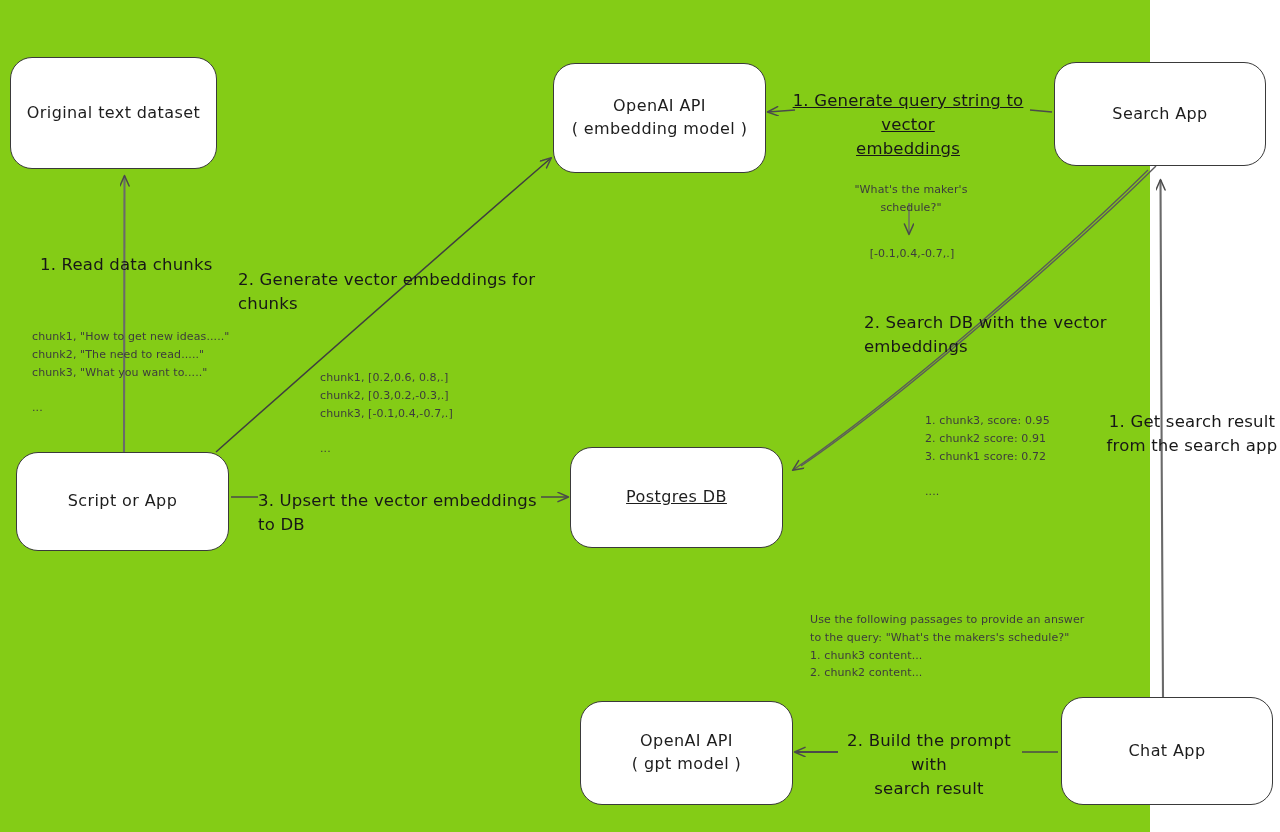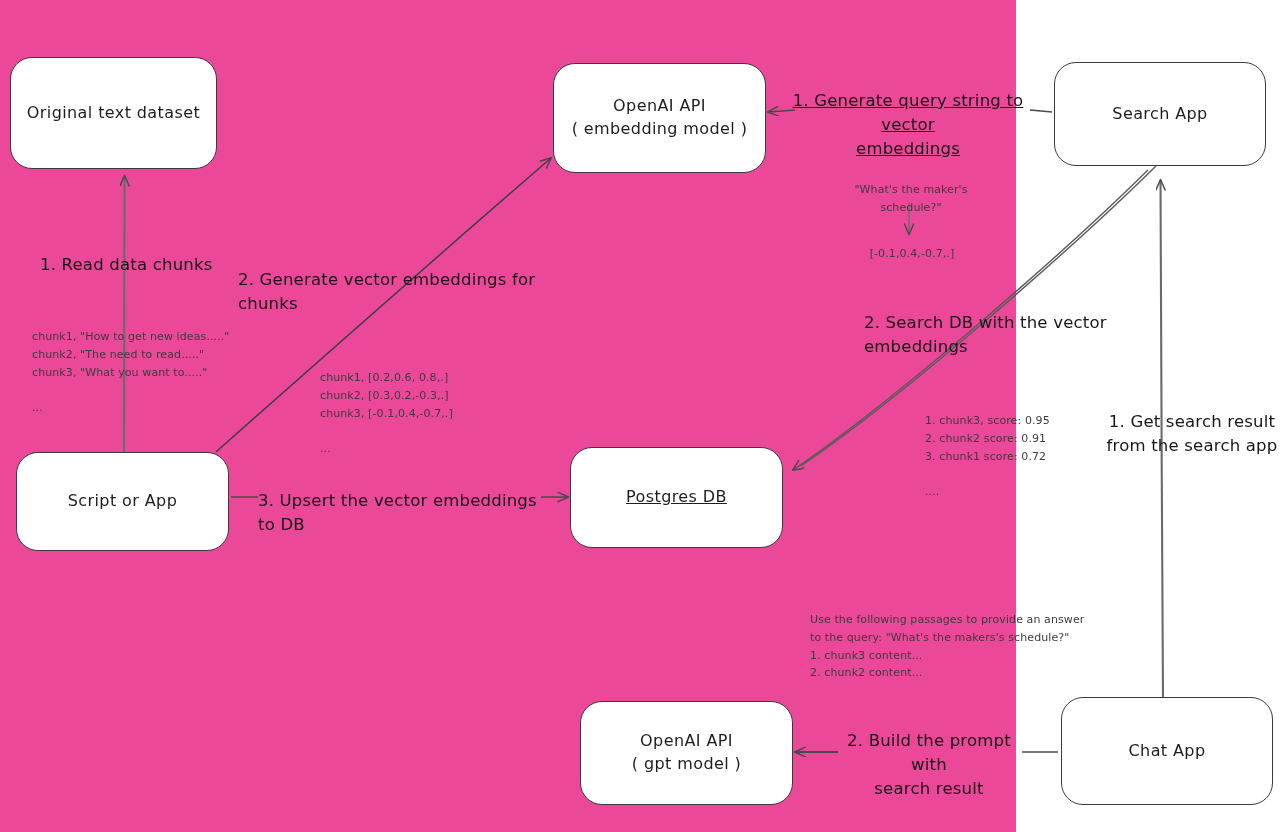--- a/index.html
+++ b/index.html
@@ -9,23 +9,23 @@
     background: #ffffff;
   }
   body {
     width: 1280px;
     height: 832px;
     overflow: hidden;
     font-family: "DejaVu Sans", sans-serif;
   }
   #canvas {
     position: relative;
-    width: 1016px;
+    width: 1150px;
     height: 832px;
-    background: #ec4899;
+    background: #84cc16;
   }
   #wires {
     position: absolute;
     left: 0; top: 0;
     width: 1280px;
     height: 832px;
   }
   .node {
     position: absolute;
     box-sizing: border-box;

